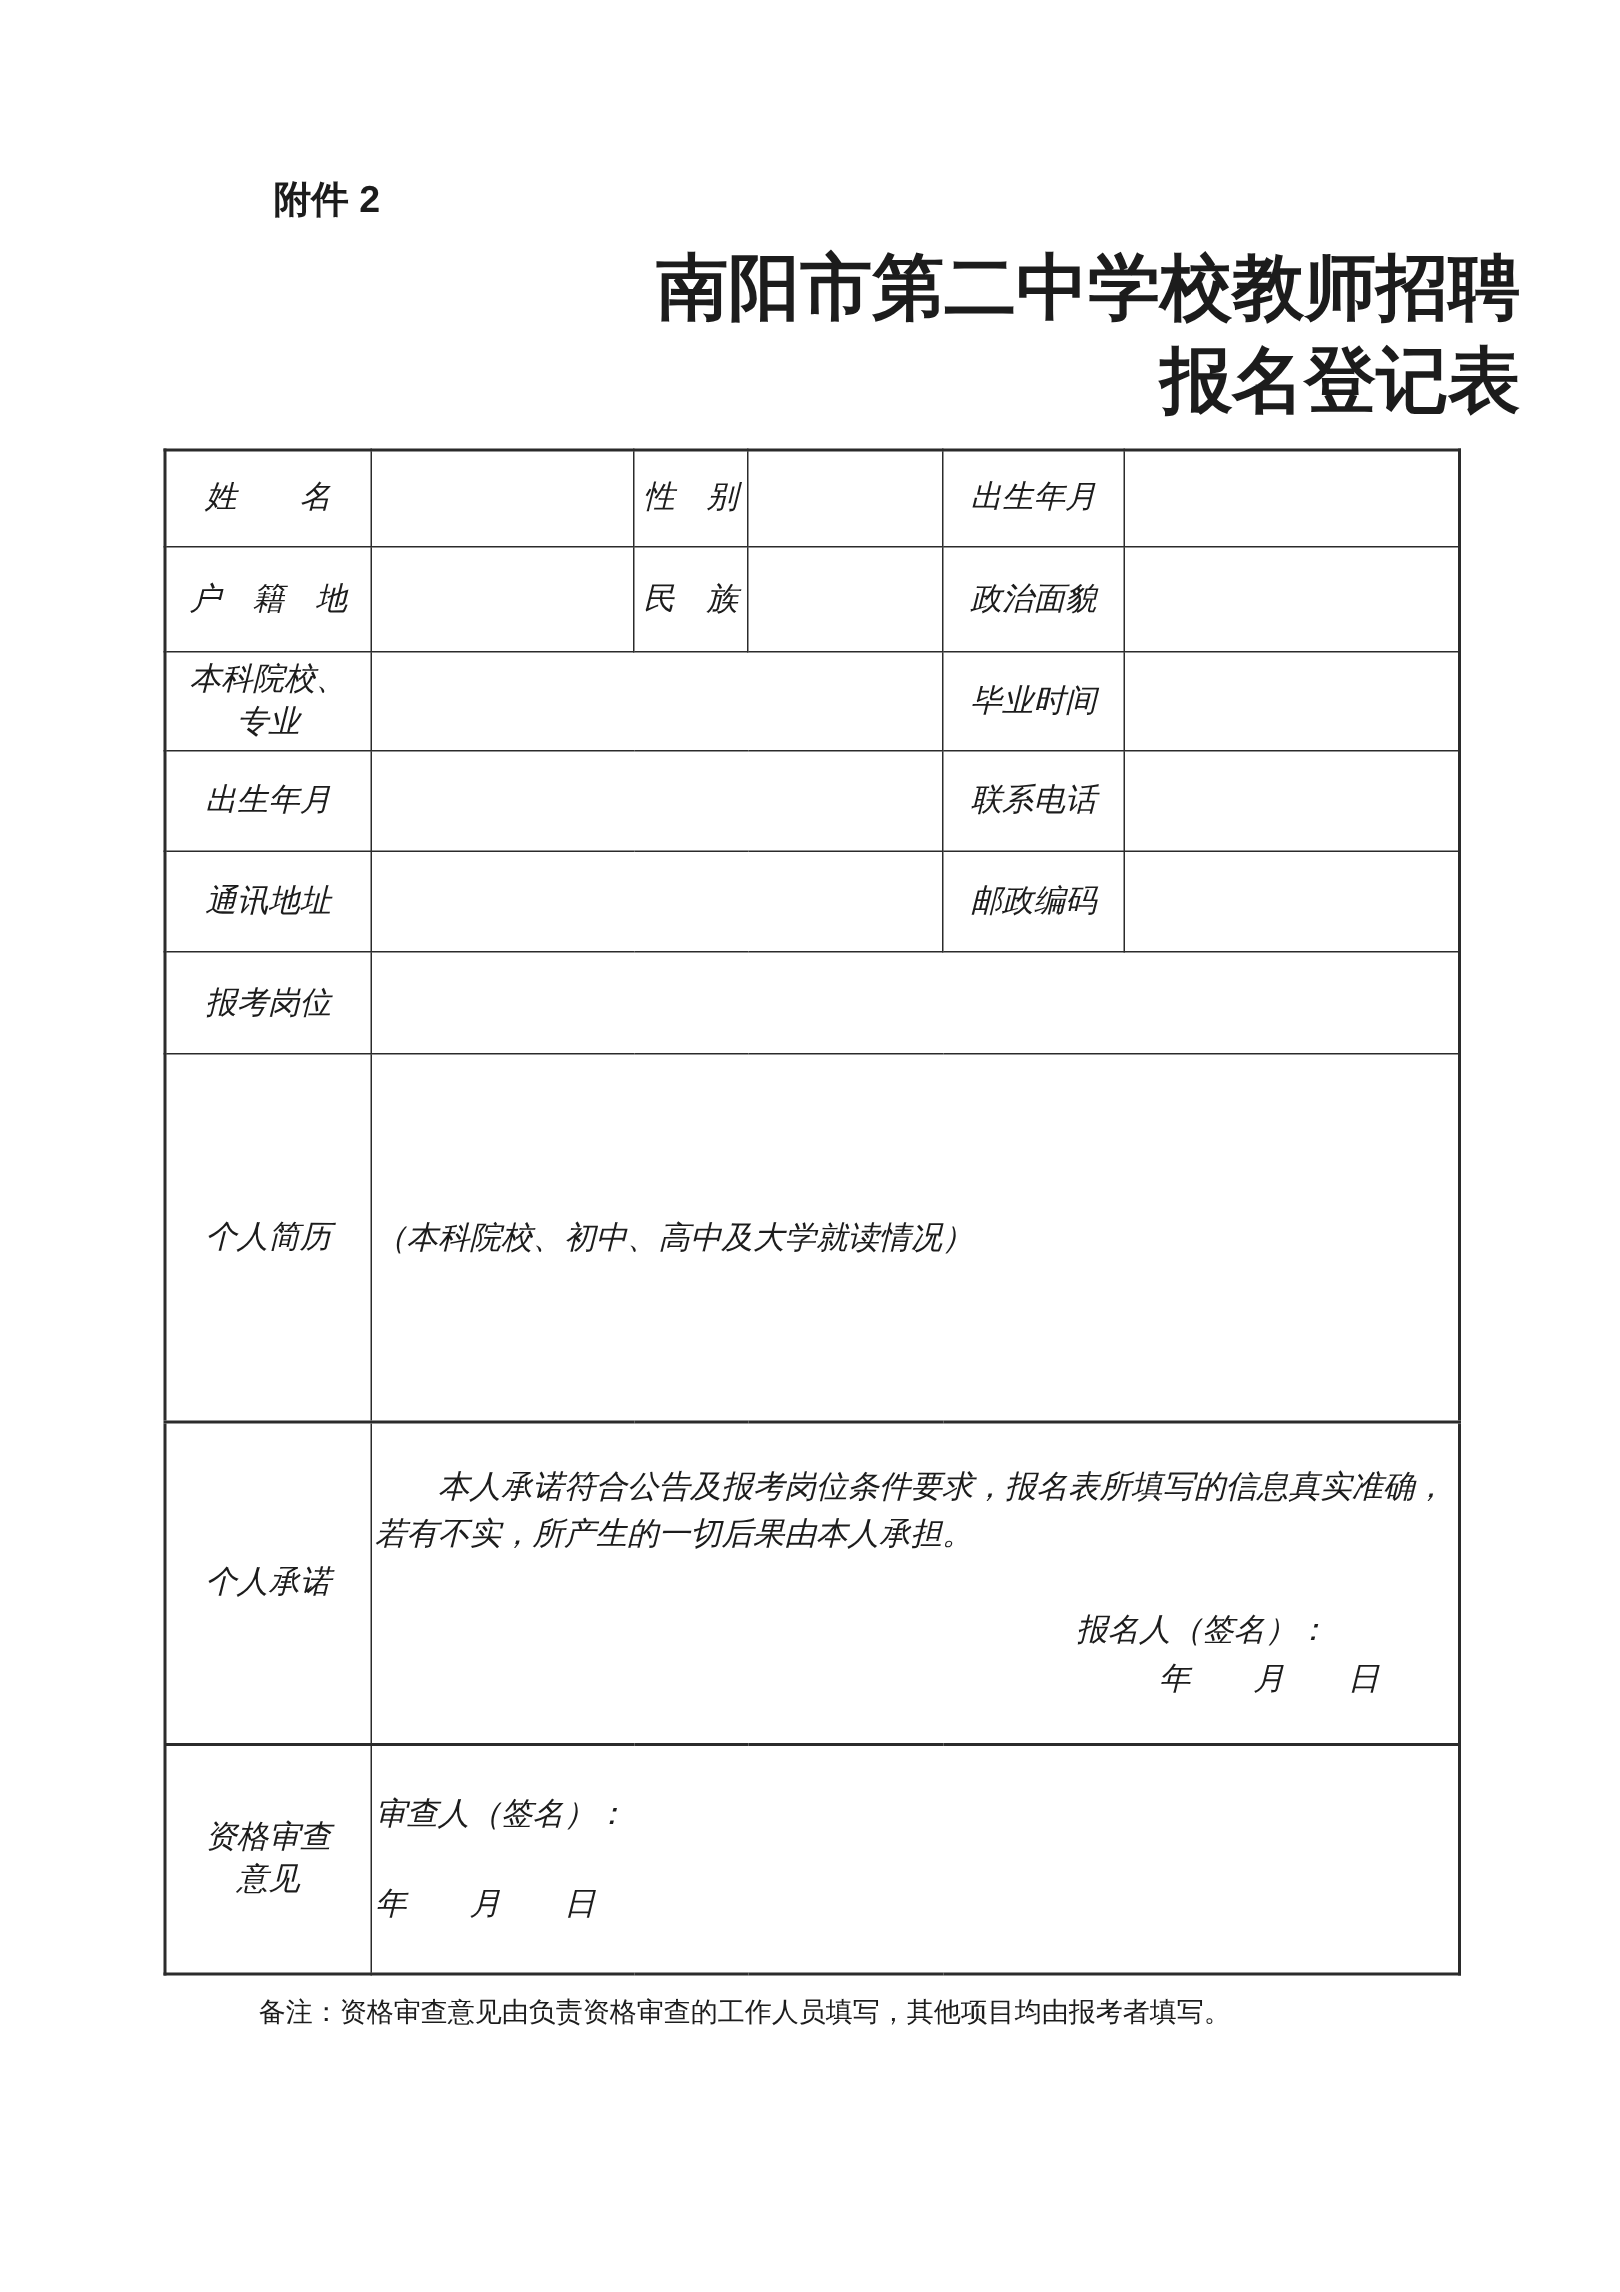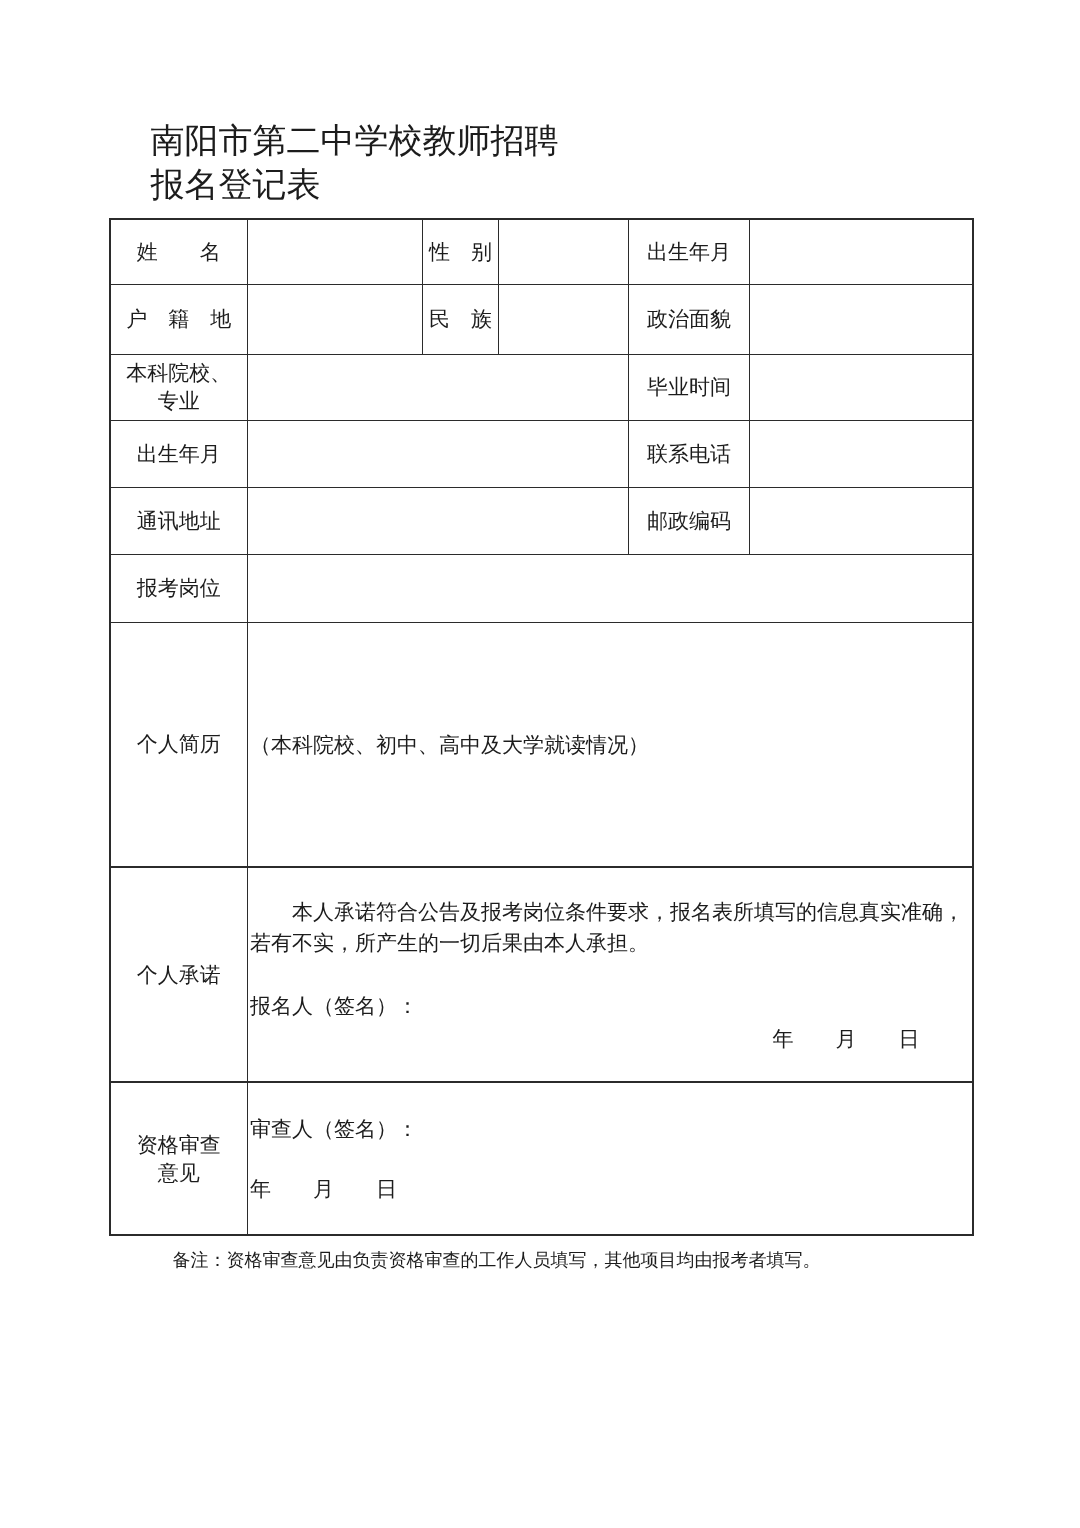--- a/index.html
+++ b/index.html
@@ -21,42 +21,43 @@
     padding-top: 118px;
   }
   .attachment {
     font-size: 25px;
     font-weight: bold;
     margin-left: 74px;
     margin-bottom: 14px;
     line-height: 1.2;
   }
   .title {
-    font-size: 34px;
-    font-weight: normal;
-    text-align: left;
+    font-size: 48px;
+    font-weight: bold;
+    text-align: right;
     position: relative;
     left: 42px;
     line-height: 1.3;
   }
   .title.sub {
     margin-top: 0;
     margin-bottom: 12px;
   }
   table.form {
     width: 863px;
     border-collapse: collapse;
     table-layout: fixed;
     border: 2px solid #2b2b2b;
   }
   table.form td {
     border: 1px solid #2b2b2b;
     font-size: 21px;
     vertical-align: middle;
     padding: 2px;
+    font-style: italic;
   }
   .lbl {
     text-align: center;
     white-space: pre-line;
     line-height: 1.35;
   }
   tr.r1 td { height: 65px; }
   tr.r2 td { height: 70px; }
   tr.r3 td { height: 66px; }
   tr.r4 td { height: 65px; }
@@ -74,21 +75,21 @@
   td.promise-cell {
     vertical-align: top;
     text-align: left;
     padding: 36px 14px 8px 9px;
   }
   .promise-text {
     text-indent: 2em;
     line-height: 1.47;
   }
   .signer-line {
-    text-align: left;
+    text-align: right;
     margin-top: 33px;
     margin-right: 84px;
   }
   .date-line {
     text-align: right;
     margin-top: 5px;
     margin-right: 50px;
   }
   td.review-cell {
     vertical-align: top;
@@ -103,20 +104,21 @@
     margin-left: 64px;
     font-size: 18px;
     line-height: 1.3;
   }
 </style>
 </head>
 <body>
 
 <div class="sheet">
 
+  <div class="attachment">附件 2</div>
 
   <div class="title">南阳市第二中学校教师招聘</div>
 
   <div class="title sub">报名登记表</div>
 
   <table class="form">
     <colgroup>
       <col style="width:138px">
       <col style="width:175px">
       <col style="width:76px">

